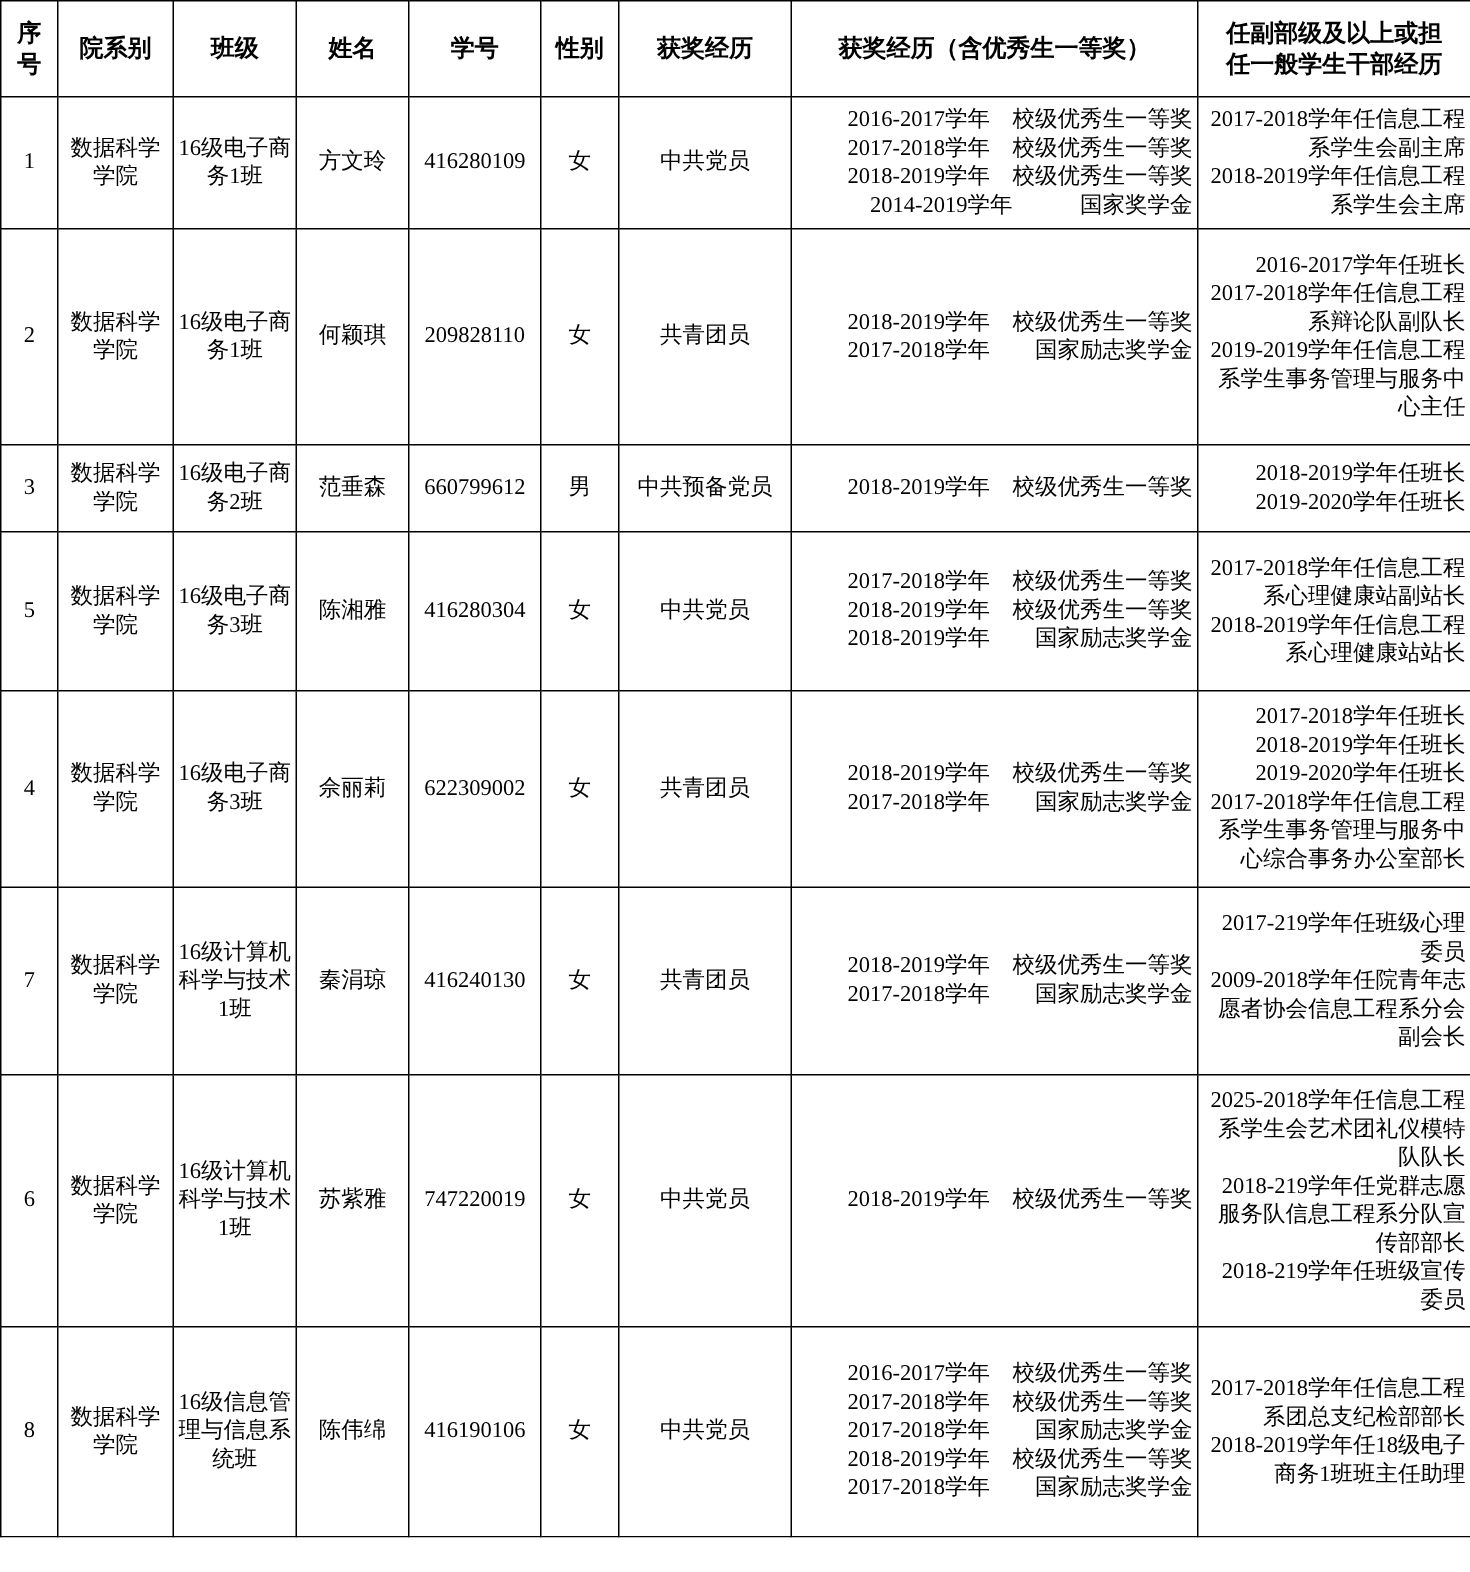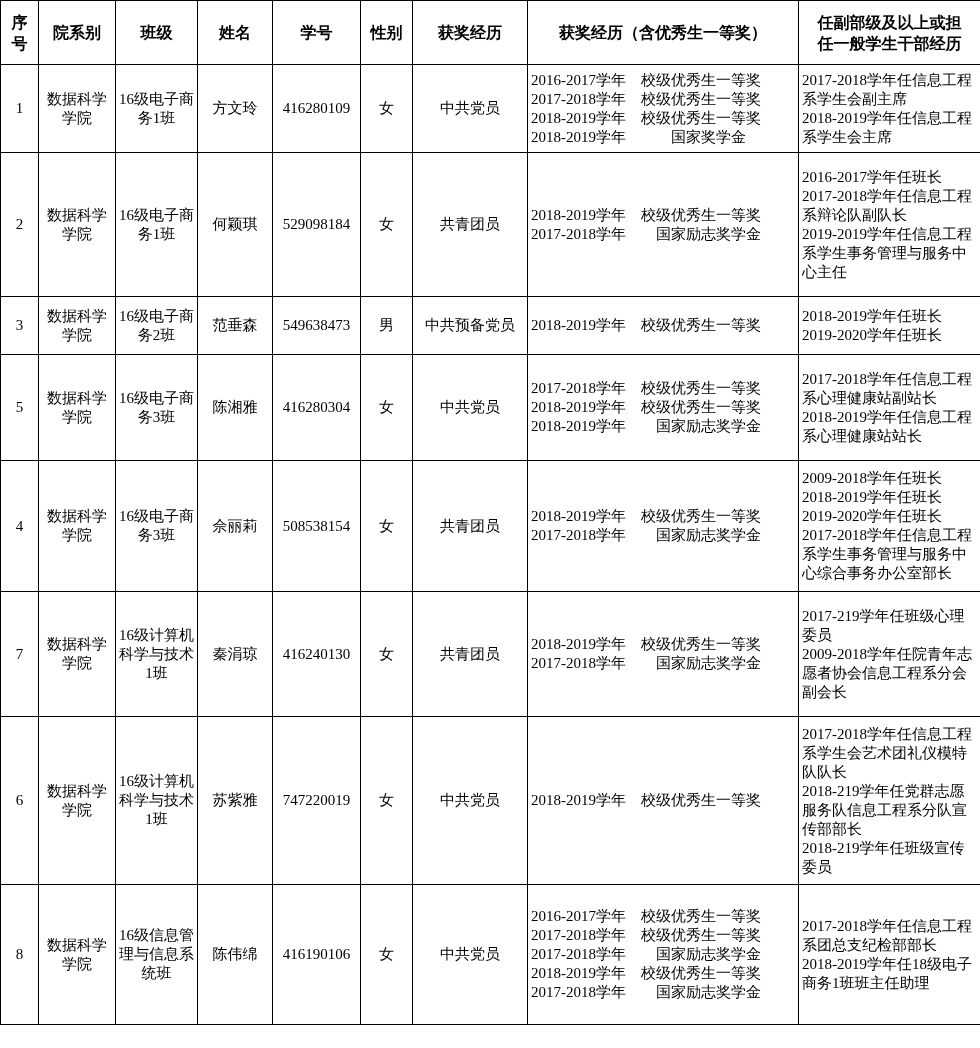--- a/index.html
+++ b/index.html
@@ -49,21 +49,21 @@
   tbody tr:nth-child(1) { height: 88px;  }
   tbody tr:nth-child(2) { height: 144px; }
   tbody tr:nth-child(3) { height: 58px;  }
   tbody tr:nth-child(4) { height: 106px; }
   tbody tr:nth-child(5) { height: 131px; }
   tbody tr:nth-child(6) { height: 125px; }
   tbody tr:nth-child(7) { height: 168px; }
   tbody tr:nth-child(8) { height: 140px; }
   
   th.col-duties { padding: 0 12px; }
-  .line { text-align: left; }
+  .line { text-align: right; }
 </style>
 </head>
 <body>
 
 <table class="award-table">
   <colgroup>
     <col class="c-no">
     <col class="c-college">
     <col class="c-class_name">
     <col class="c-name">
@@ -92,51 +92,51 @@
         <td class="col-college">数据科学学院</td>
         <td class="col-class_name">16级电子商务1班</td>
         <td class="col-name">方文玲</td>
         <td class="col-student_id">416280109</td>
         <td class="col-gender">女</td>
         <td class="col-political">中共党员</td>
         <td class="col-awards">
           <div class="line">2016-2017学年　校级优秀生一等奖</div>
           <div class="line">2017-2018学年　校级优秀生一等奖</div>
           <div class="line">2018-2019学年　校级优秀生一等奖</div>
-          <div class="line">2018-2019学年　　　国家奖学金</div>
+          <div class="line">2014-2019学年　　　国家奖学金</div>
         </td>
         <td class="col-duties">
           <div class="line">2017-2018学年任信息工程系学生会副主席</div>
           <div class="line">2018-2019学年任信息工程系学生会主席</div>
         </td>
       </tr>
       <tr>
         <td class="col-no">2</td>
         <td class="col-college">数据科学学院</td>
         <td class="col-class_name">16级电子商务1班</td>
         <td class="col-name">何颖琪</td>
-        <td class="col-student_id">529098184</td>
+        <td class="col-student_id">209828110</td>
         <td class="col-gender">女</td>
         <td class="col-political">共青团员</td>
         <td class="col-awards">
           <div class="line">2018-2019学年　校级优秀生一等奖</div>
           <div class="line">2017-2018学年　　国家励志奖学金</div>
         </td>
         <td class="col-duties">
           <div class="line">2016-2017学年任班长</div>
           <div class="line">2017-2018学年任信息工程系辩论队副队长</div>
           <div class="line">2019-2019学年任信息工程系学生事务管理与服务中心主任</div>
         </td>
       </tr>
       <tr>
         <td class="col-no">3</td>
         <td class="col-college">数据科学学院</td>
         <td class="col-class_name">16级电子商务2班</td>
         <td class="col-name">范垂森</td>
-        <td class="col-student_id">549638473</td>
+        <td class="col-student_id">660799612</td>
         <td class="col-gender">男</td>
         <td class="col-political">中共预备党员</td>
         <td class="col-awards">
           <div class="line">2018-2019学年　校级优秀生一等奖</div>
         </td>
         <td class="col-duties">
           <div class="line">2018-2019学年任班长</div>
           <div class="line">2019-2020学年任班长</div>
         </td>
       </tr>
@@ -156,29 +156,29 @@
         <td class="col-duties">
           <div class="line">2017-2018学年任信息工程系心理健康站副站长</div>
           <div class="line">2018-2019学年任信息工程系心理健康站站长</div>
         </td>
       </tr>
       <tr>
         <td class="col-no">4</td>
         <td class="col-college">数据科学学院</td>
         <td class="col-class_name">16级电子商务3班</td>
         <td class="col-name">佘丽莉</td>
-        <td class="col-student_id">508538154</td>
+        <td class="col-student_id">622309002</td>
         <td class="col-gender">女</td>
         <td class="col-political">共青团员</td>
         <td class="col-awards">
           <div class="line">2018-2019学年　校级优秀生一等奖</div>
           <div class="line">2017-2018学年　　国家励志奖学金</div>
         </td>
         <td class="col-duties">
-          <div class="line">2009-2018学年任班长</div>
+          <div class="line">2017-2018学年任班长</div>
           <div class="line">2018-2019学年任班长</div>
           <div class="line">2019-2020学年任班长</div>
           <div class="line">2017-2018学年任信息工程系学生事务管理与服务中心综合事务办公室部长</div>
         </td>
       </tr>
       <tr>
         <td class="col-no">7</td>
         <td class="col-college">数据科学学院</td>
         <td class="col-class_name">16级计算机科学与技术1班</td>
         <td class="col-name">秦涓琼</td>
@@ -199,21 +199,21 @@
         <td class="col-college">数据科学学院</td>
         <td class="col-class_name">16级计算机科学与技术1班</td>
         <td class="col-name">苏紫雅</td>
         <td class="col-student_id">747220019</td>
         <td class="col-gender">女</td>
         <td class="col-political">中共党员</td>
         <td class="col-awards">
           <div class="line">2018-2019学年　校级优秀生一等奖</div>
         </td>
         <td class="col-duties">
-          <div class="line">2017-2018学年任信息工程系学生会艺术团礼仪模特队队长</div>
+          <div class="line">2025-2018学年任信息工程系学生会艺术团礼仪模特队队长</div>
           <div class="line">2018-219学年任党群志愿服务队信息工程系分队宣传部部长</div>
           <div class="line">2018-219学年任班级宣传委员</div>
         </td>
       </tr>
       <tr>
         <td class="col-no">8</td>
         <td class="col-college">数据科学学院</td>
         <td class="col-class_name">16级信息管理与信息系统班</td>
         <td class="col-name">陈伟绵</td>
         <td class="col-student_id">416190106</td>

